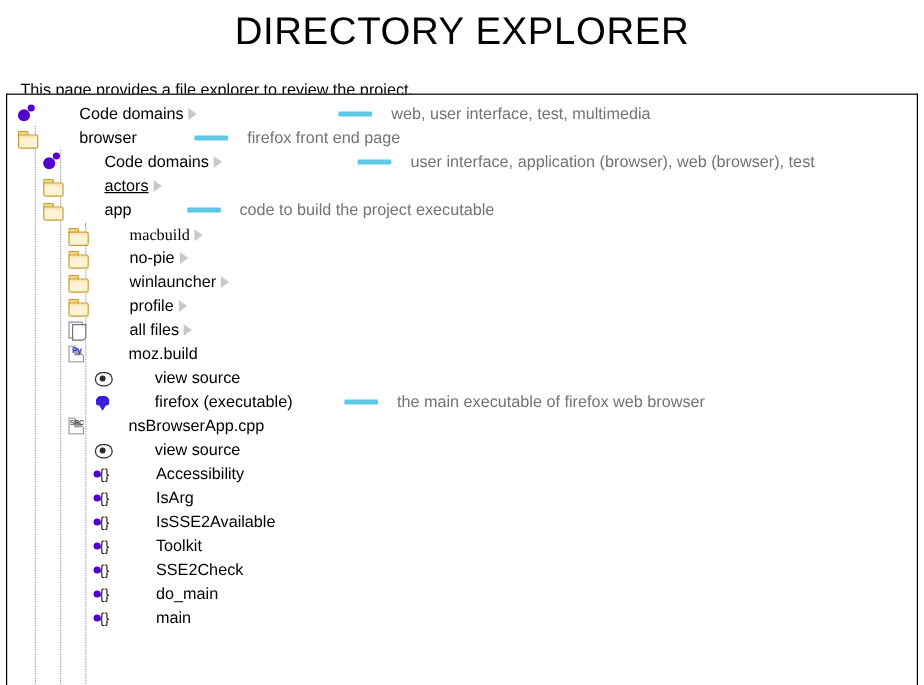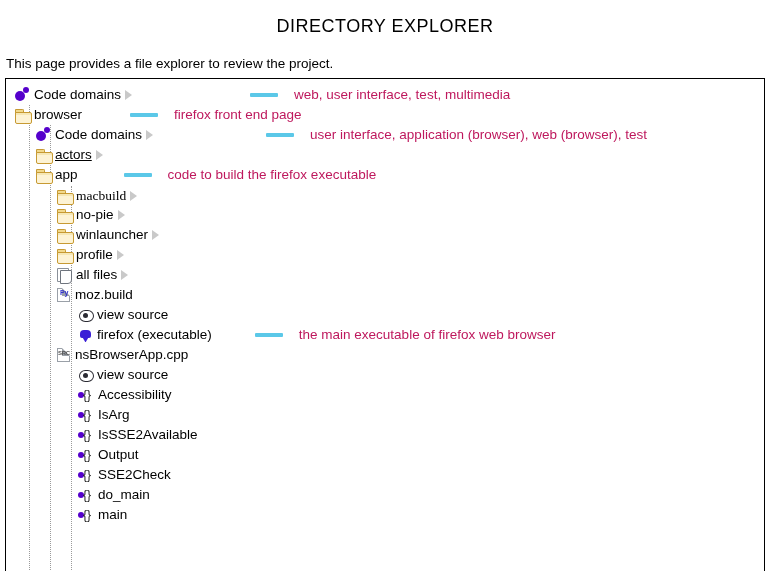--- a/index.html
+++ b/index.html
@@ -8,33 +8,33 @@
     padding: 0;
     width: 770px;
     height: 571px;
     background: #ffffff;
     font-family: "Liberation Sans", sans-serif;
     overflow: hidden;
   }
 
   #page-title {
     text-align: center;
-    font-size: 18px;
+    font-size: 32px;
     font-weight: normal;
     letter-spacing: 0.5px;
     color: #000000;
     margin: 0;
     padding: 9px 0 0 0;
     line-height: 34px;
   }
 
   #intro-text {
     font-size: 13.5px;
     color: #000000;
-    margin: 0;
+    margin: 11px;
     padding: 13px 0 0 6px;
     line-height: 16px;
   }
 
   #explorer-panel {
     position: absolute;
     left: 5px;
     top: 78px;
     width: 760px;
     height: 500px;
@@ -59,21 +59,21 @@
     position: absolute;
     top: 0;
     bottom: 0;
     width: 0;
     border-left: 1px dotted #9a9a9a;
   }
   #rail-1 { left: 23px;  top: 26px; bottom: 0; }
   #rail-2 { left: 44px;  top: 46px; bottom: 0; }
   #rail-3 { left: 65px;  top: 107px; bottom: 0; }
 
-  .node-label { vertical-align: middle; }
+  .node-label { vertical-align: middle; margin-left: 32px; }
 
   .icon {
     display: inline-block;
     vertical-align: middle;
     width: 16px;
     height: 16px;
     position: relative;
     margin-right: 3px;
   }
 
@@ -242,53 +242,53 @@
   
   .dash {
     display: inline-block;
     vertical-align: middle;
     width: 28px;
     height: 4px;
     background: #5bc8e8;
     border-radius: 1px;
   }
 
-  .desc { color: #be185d; text-align: right; }
+  .desc { color: #737373; text-align: right; }
 
   
   .sp { display: inline-block; }
 </style>
 </head>
 <body>
 
 <h1 id="page-title">DIRECTORY EXPLORER</h1>
 
 <p id="intro-text">This page provides a file explorer to review the project.</p>
 
 <div id="explorer-panel">
   <div class="rail" id="rail-1"></div>
   <div class="rail" id="rail-2"></div>
   <div class="rail" id="rail-3"></div>
   <div id="tree-root">
       <div class="tree-row" style="padding-left: 9px;"><span class="icon icon-molecule"></span><span class="node-label">Code domains</span><span class="tri"></span><span class="sp" style="width: 118px;"></span><span class="dash"></span><span class="sp" style="width: 16px;"></span><span class="desc">web, user interface, test, multimedia</span></div>
       <div class="tree-row" style="padding-left: 9px;"><span class="icon icon-folder"></span><span class="node-label">browser</span><span class="sp" style="width: 48px;"></span><span class="dash"></span><span class="sp" style="width: 16px;"></span><span class="desc">firefox front end page</span></div>
       <div class="tree-row" style="padding-left: 30px;"><span class="icon icon-molecule"></span><span class="node-label">Code domains</span><span class="tri"></span><span class="sp" style="width: 113px;"></span><span class="dash"></span><span class="sp" style="width: 16px;"></span><span class="desc">user interface, application (browser), web (browser), test</span></div>
       <div class="tree-row" style="padding-left: 30px; text-decoration: underline;"><span class="icon icon-folder"></span><span class="node-label">actors</span><span class="tri"></span></div>
-      <div class="tree-row" style="padding-left: 30px;"><span class="icon icon-folder"></span><span class="node-label">app</span><span class="sp" style="width: 46px;"></span><span class="dash"></span><span class="sp" style="width: 16px;"></span><span class="desc">code to build the firefox executable</span></div>
+      <div class="tree-row" style="padding-left: 30px;"><span class="icon icon-folder"></span><span class="node-label">app</span><span class="sp" style="width: 46px;"></span><span class="dash"></span><span class="sp" style="width: 16px;"></span><span class="desc">code to build the project executable</span></div>
       <div class="tree-row" style="padding-left: 51px; font-family: Liberation Serif, serif;"><span class="icon icon-folder"></span><span class="node-label">macbuild</span><span class="tri"></span></div>
       <div class="tree-row" style="padding-left: 51px;"><span class="icon icon-folder"></span><span class="node-label">no-pie</span><span class="tri"></span></div>
       <div class="tree-row" style="padding-left: 51px;"><span class="icon icon-folder"></span><span class="node-label">winlauncher</span><span class="tri"></span></div>
       <div class="tree-row" style="padding-left: 51px;"><span class="icon icon-folder"></span><span class="node-label">profile</span><span class="tri"></span></div>
       <div class="tree-row" style="padding-left: 51px;"><span class="icon icon-pages"></span><span class="node-label">all files</span><span class="tri"></span></div>
       <div class="tree-row" style="padding-left: 51px;"><span class="icon icon-doc py"><span class="sheet"></span><span class="tag">Py</span></span><span class="node-label">moz.build</span></div>
       <div class="tree-row" style="padding-left: 72px;"><span class="icon icon-eye"></span><span class="node-label">view source</span></div>
       <div class="tree-row" style="padding-left: 72px;"><span class="icon icon-exe"></span><span class="node-label">firefox (executable)</span><span class="sp" style="width: 43px;"></span><span class="dash"></span><span class="sp" style="width: 16px;"></span><span class="desc">the main executable of firefox web browser</span></div>
       <div class="tree-row" style="padding-left: 51px;"><span class="icon icon-doc src"><span class="sheet"></span><span class="tag">SRC</span></span><span class="node-label">nsBrowserApp.cpp</span></div>
       <div class="tree-row" style="padding-left: 72px;"><span class="icon icon-eye"></span><span class="node-label">view source</span></div>
       <div class="tree-row" style="padding-left: 72px;"><span class="icon icon-func"><span class="dot"></span><span class="braces">{}</span></span><span class="node-label">Accessibility</span></div>
       <div class="tree-row" style="padding-left: 72px;"><span class="icon icon-func"><span class="dot"></span><span class="braces">{}</span></span><span class="node-label">IsArg</span></div>
       <div class="tree-row" style="padding-left: 72px;"><span class="icon icon-func"><span class="dot"></span><span class="braces">{}</span></span><span class="node-label">IsSSE2Available</span></div>
-      <div class="tree-row" style="padding-left: 72px;"><span class="icon icon-func"><span class="dot"></span><span class="braces">{}</span></span><span class="node-label">Output</span></div>
+      <div class="tree-row" style="padding-left: 72px;"><span class="icon icon-func"><span class="dot"></span><span class="braces">{}</span></span><span class="node-label">Toolkit</span></div>
       <div class="tree-row" style="padding-left: 72px;"><span class="icon icon-func"><span class="dot"></span><span class="braces">{}</span></span><span class="node-label">SSE2Check</span></div>
       <div class="tree-row" style="padding-left: 72px;"><span class="icon icon-func"><span class="dot"></span><span class="braces">{}</span></span><span class="node-label">do_main</span></div>
       <div class="tree-row" style="padding-left: 72px;"><span class="icon icon-func"><span class="dot"></span><span class="braces">{}</span></span><span class="node-label">main</span></div>
     </div>
 </div>
 
 </body></html>

